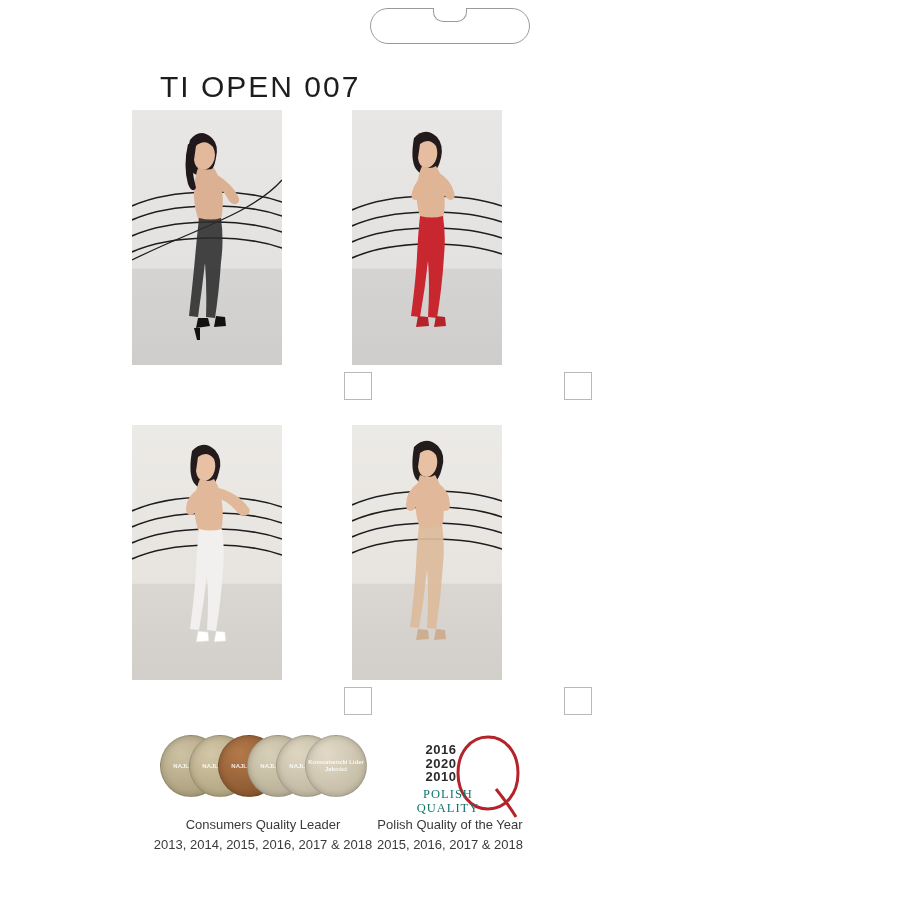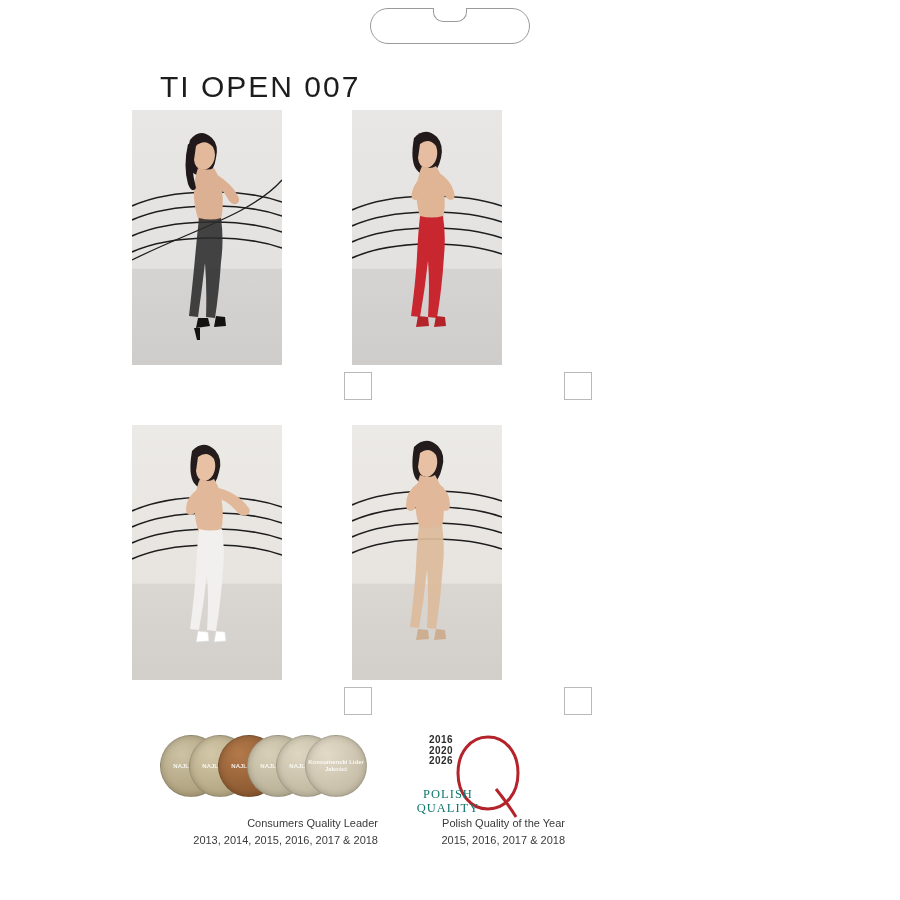--- a/index.html
+++ b/index.html
@@ -68,30 +68,30 @@
   .coin {
     position: absolute; top: 0; width: 62px; height: 62px; border-radius: 50%;
     border: 1px solid rgba(0,0,0,.18);
     box-shadow: inset 0 0 6px rgba(0,0,0,.18);
     display: flex; align-items: center; justify-content: center;
     font-size: 6px; color: rgba(255,255,255,.85); text-align: center; line-height: 1.1;
     font-weight: bold;
   }
   .coin span { display: block; }
   .award-caption {
-    position: absolute; width: 230px; text-align: right;
-    font-size: 11px; line-height: 1.5; color: #3a3a3a;
+    position: absolute; width: 230px; text-align: center;
+    font-size: 13px; line-height: 1.5; color: #3a3a3a;
   }
   .award-caption.left  { left: -12px; top: 80px; }
   .award-caption.right { left: 175px; top: 80px; }
 
   .polish-badge { position: absolute; left: 232px; top: -4px; width: 130px; height: 92px; }
   .pq-years {
-    position: absolute; left: 12px; top: 4px; width: 74px; text-align: center;
-    font-size: 10px; font-weight: bold; color: #2b2b2b; line-height: 1.05;
+    position: absolute; left: 12px; top: 12px; width: 74px; text-align: center;
+    font-size: 13px; font-weight: bold; color: #2b2b2b; line-height: 1.05;
     letter-spacing: .5px;
   }
   .pq-text {
     position: absolute; left: 0px; top: 56px; width: 112px; text-align: center;
     font-family: "Liberation Serif", serif; font-size: 12.5px; color: #0f766e;
     letter-spacing: 1px; line-height: 1.15;
   }
 
   
   .right-panel { position: absolute; left: 600px; top: 0; width: 300px; height: 900px; }
@@ -249,21 +249,21 @@
       </div>
 
       <div class="polish-badge">
         <svg width="130" height="92" viewBox="0 0 130 92">
           <path d="M96,6 C78,6 66,22 66,42 C66,62 78,78 96,78 C114,78 126,62 126,42 C126,22 114,6 96,6 Z" fill="none" stroke="#b4232a" stroke-width="3"></path>
           <path d="M104,58 C112,68 118,76 124,86" fill="none" stroke="#b4232a" stroke-width="3"></path>
         </svg>
         <div class="pq-years">
           <div>2016</div>
           <div>2020</div>
-          <div>2026</div>
+          <div>2010</div>
         </div>
         <div class="pq-text">
           <div>POLISH</div>
           <div>QUALITY</div>
         </div>
       </div>
 
       <div class="award-caption left">
         <div>Consumers Quality Leader</div>
         <div>2013, 2014, 2015, 2016, 2017 &amp; 2018</div>

